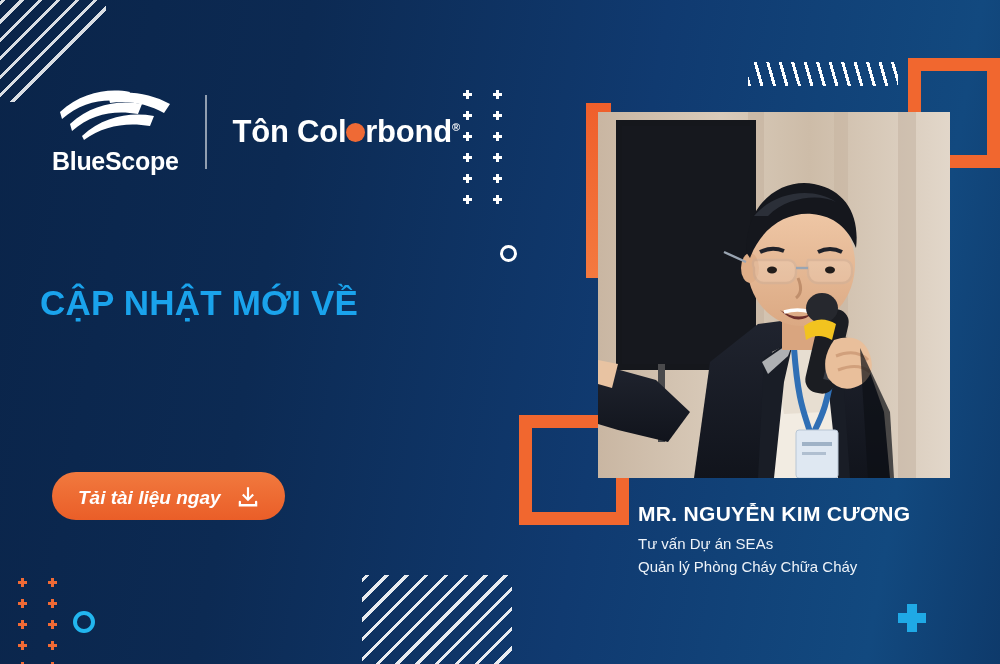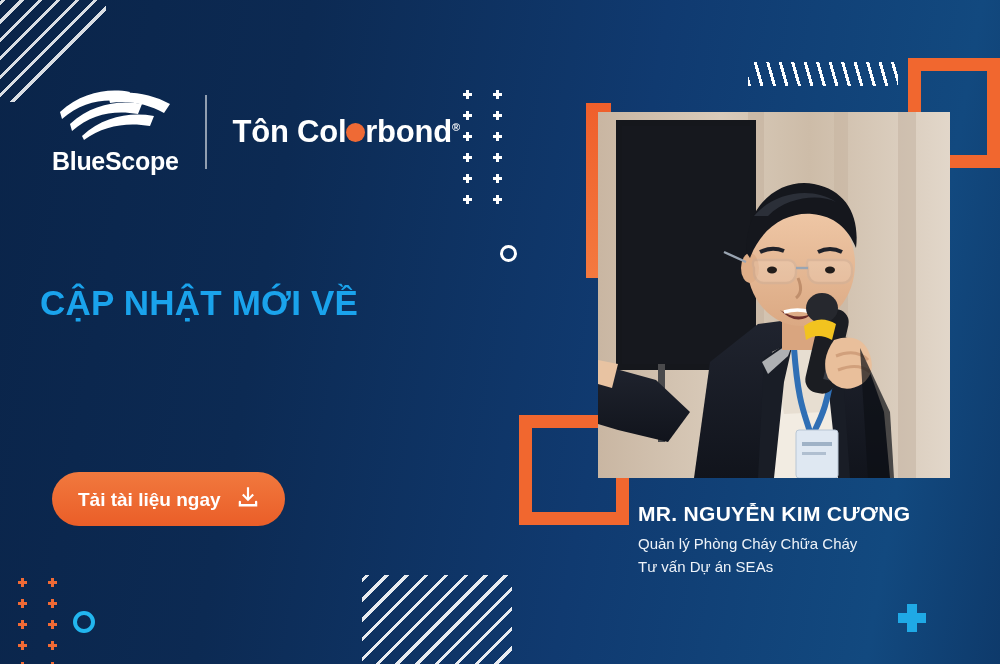--- a/index.html
+++ b/index.html
@@ -71,24 +71,24 @@
             position:absolute; left:0; top:9px; }
   .cb-reg { font-size:11px; vertical-align:super; }
 
   
   .headline { position:absolute; left:40px; top:248px;margin-top:30px; }
   .headline .line { font-size:35px; font-weight:bold; color:#1aa3ec; letter-spacing:.2px;
                     line-height:1.42; text-transform:uppercase; white-space:nowrap; }
 
   
   .cta { position:absolute; left:52px; top:472px;
-    display:inline-flex; align-items:flex-end; gap:14px;
-    padding:13px 24px 15px 26px; border-radius:30px;
+    display:inline-flex; align-items:center; gap:14px;
+    padding:13px 24px 9px 26px; border-radius:30px;
     background:linear-gradient(180deg,#f1793e,#ea5e28);
-    cursor:pointer; }
+    cursor:pointer;font-style:italic; }
   .cta-label { font-size:19px; font-weight:bold; color:#ffffff; white-space:nowrap; }
   .cta-icon { width:26px; height:26px; }
 
   
   .photo { position:absolute; left:598px; top:112px; width:352px; height:366px; overflow:hidden; }
   .photo svg { display:block; width:100%; height:100%; }
 
   
   .caption { position:absolute; left:638px; top:502px; }
   .cap-name { font-size:21px; font-weight:bold; color:#ffffff; letter-spacing:.3px; white-space:nowrap; }
@@ -250,18 +250,18 @@
       <path d="M238 244 q20 -8 32 4" stroke="#d1a07c" stroke-width="3" fill="none"></path>
       <path d="M240 258 q20 -8 32 2" stroke="#d1a07c" stroke-width="3" fill="none"></path>
 
       <path d="M262 236 L292 300 L296 366 L270 366 Z" fill="#0d1016" opacity=".7"></path>
     </svg>
   </div>
 
   <div class="caption">
     <div class="cap-name">MR. NGUYỄN KIM CƯƠNG</div>
     <div class="cap-role">
+      <div>Tư vấn Dự án SEAs</div>
       <div>Quản lý Phòng Cháy Chữa Cháy</div>
-      <div>Tư vấn Dự án SEAs</div>
     </div>
   </div>
 
 </div>
 
 </body></html>

